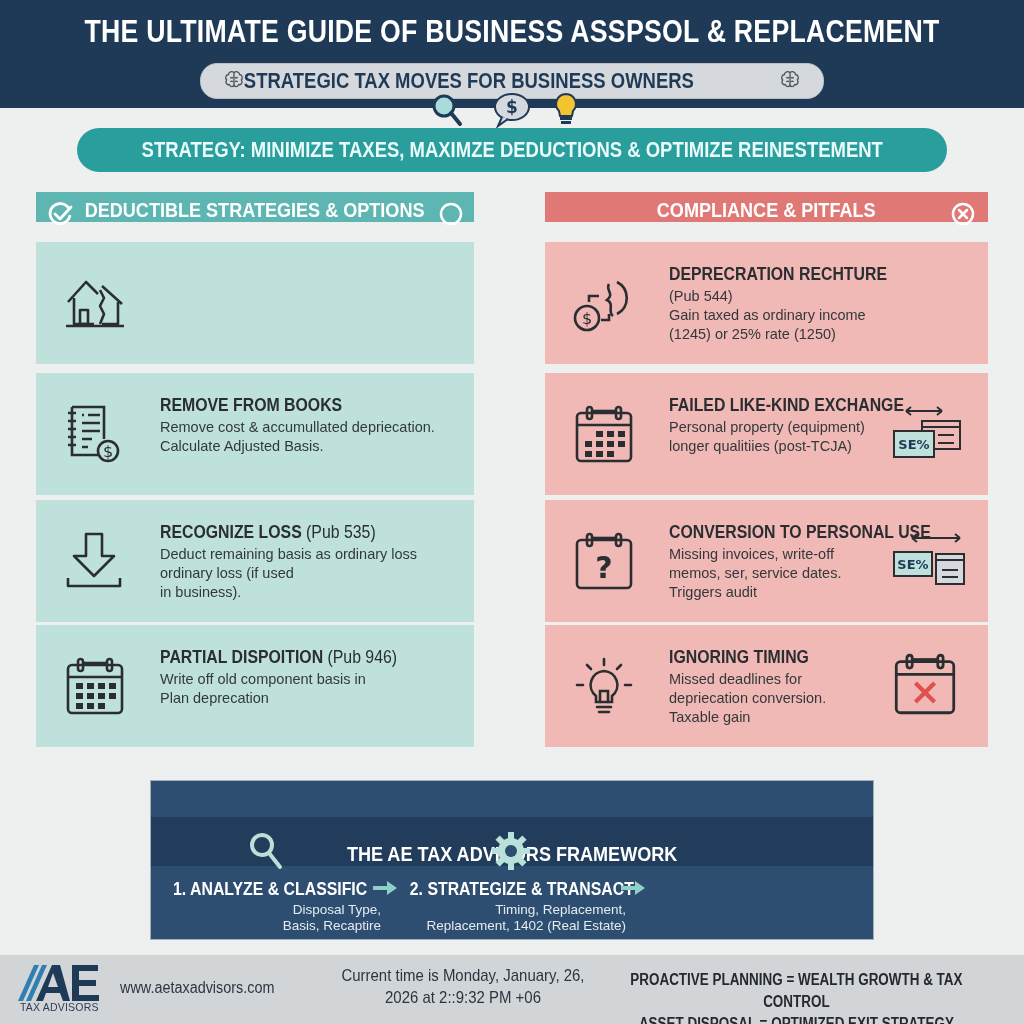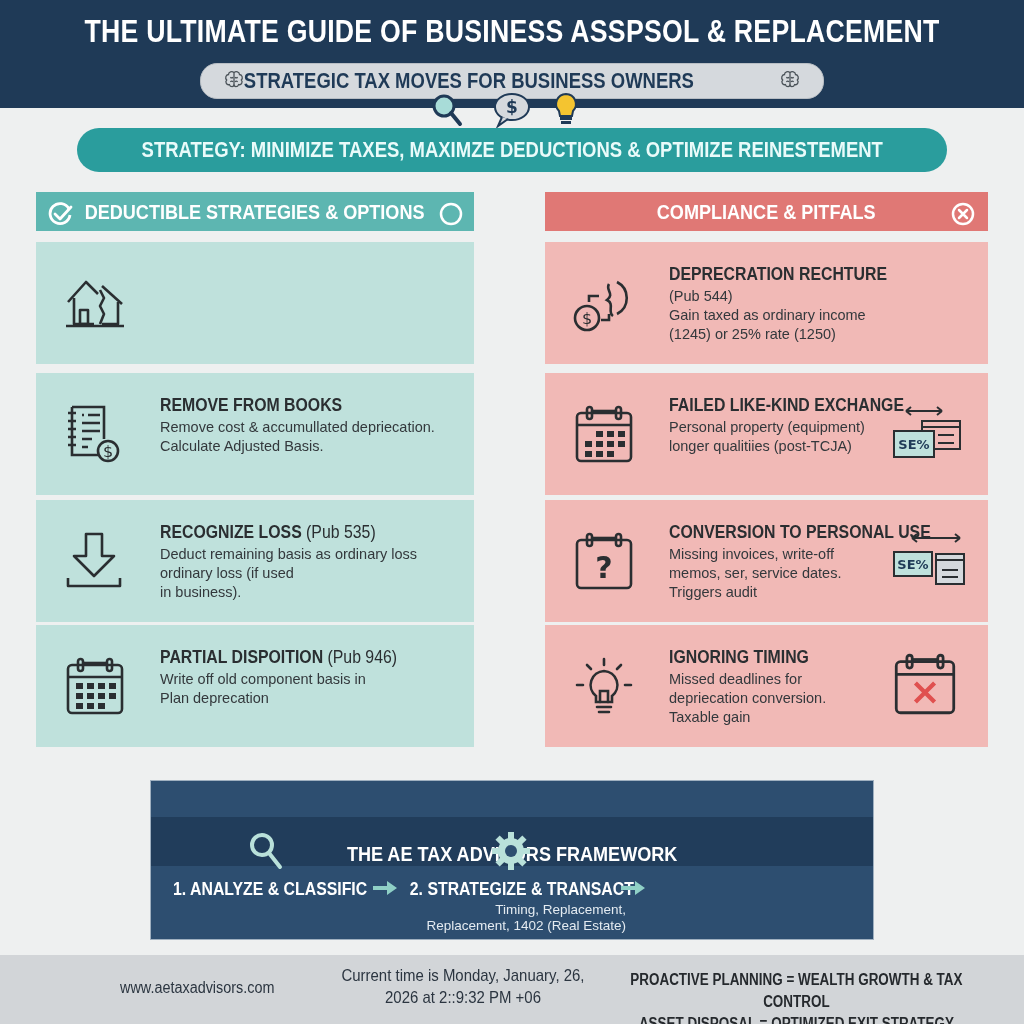--- a/index.html
+++ b/index.html
@@ -9,21 +9,21 @@
   .header { position: absolute; left: 0; top: 0; width: 1024px; height: 108px; background: #1f3a57; }
   .title { position: absolute; top: 14px; width: 100%; text-align: center; color: #fff; font-weight: bold; font-size: 31px; letter-spacing: 0.3px; transform: scaleX(0.86); transform-origin: center; white-space: nowrap; }
   .subtitle-pill { position: absolute; left: 200px; top: 63px; width: 624px; height: 36px; border-radius: 17px; background: #d5d9dd; border: 1px solid #b8bec4; display: flex; align-items: center; }
   .subtitle-pill .txt { color: #1f3a57; font-weight: bold; font-size: 22px; transform: scaleX(0.84); white-space: nowrap; }
   .brain { position: absolute; top: 5px; width: 22px; height: 22px; }
   .icon-cluster { position: absolute; left: 428px; top: 90px; width: 160px; height: 42px; }
 
   .strategy-bar { position: absolute; left: 77px; top: 128px; width: 870px; height: 44px; background: #2a9d9d; border-radius: 22px; display: flex; align-items: center; justify-content: center; }
   .strategy-bar .txt { color: #e9fbfa; font-weight: bold; font-size: 22px; transform: scaleX(0.84); white-space: nowrap; }
 
-  .col-head { position: absolute; top: 192px; height: 39px; display: flex; align-items: center; justify-content: center; color: #fff; font-weight: bold; font-size: 21px; }
+  .col-head { position: absolute; top: 192px; height: 30px; display: flex; align-items: flex-end; justify-content: center; color: #fff; font-weight: bold; font-size: 21px; }
   .col-head .txt { transform: scaleX(0.86); white-space: nowrap; }
   .col-head.left { left: 36px; width: 438px; background: #5db6b1; }
   .col-head.right { left: 545px; width: 443px; background: #e07875; }
   .col-head .hicon { position: absolute; top: 9px; width: 26px; height: 26px; }
 
   .card { position: absolute; height: 122px; }
   .card.teal { background: #bfe1dc; left: 36px; width: 438px; }
   .card.pink { background: #f1b9b6; left: 545px; width: 443px; }
   .card .ic { position: absolute; left: 28px; top: 30px; width: 62px; height: 62px; }
   .card .body { position: absolute; left: 124px; top: 22px; right: 20px; }
@@ -278,20 +278,22 @@
   <div class="fhead">
       <span class="txt">THE AE TAX ADVISORS FRAMEWORK</span>
     </div>
 
   <div class="step" style="left:0px">
     <svg class="sicon" viewBox="0 0 44 44" fill="none" stroke="#b9e1da" stroke-width="4" stroke-linecap="round">
       <circle cx="18" cy="16" r="10"></circle>
         <path d="M25 24 L36 38"></path>
     </svg>
     <div class="stitle">1. ANALYZE &amp; CLASSIFIC</div>
+    <div class="sdesc">Disposal Type,
+Basis, Recaptire</div>
   </div>
 
   <svg class="arrow" style="left:222px" viewBox="0 0 24 14">
       <path d="M0 5 H14 V0 L24 7 L14 14 V9 H0Z" fill="#8fd0c6"></path>
     </svg>
 
   <div class="step" style="left:245px">
     <svg class="sicon" viewBox="0 0 44 44">
       <g fill="#b9e1da">
         <circle cx="22" cy="22" r="13"></circle>
@@ -311,18 +313,27 @@
 Replacement, 1402 (Real Estate)</div>
   </div>
 
   <svg class="arrow" style="left:470px" viewBox="0 0 24 14">
       <path d="M0 5 H14 V0 L24 7 L14 14 V9 H0Z" fill="#8fd0c6"></path>
     </svg>
 
 </div>
 
 <div class="footer">
+  <div class="logo">
+    <svg width="95" height="40" viewBox="0 0 95 40">
+      <path d="M4 38 L20 2 h5 L9 38z" fill="#2f7fb0"></path>
+      <path d="M12 38 L28 2 h5 L17 38z" fill="#2f7fb0"></path>
+      <path d="M22 38 L38 2 h8 L56 38 h-7 l-3-8 h-14 l-3 8z M34 24 h10 l-5-14z" fill="#1f3a57"></path>
+      <path d="M58 2 H84 V8 H65 V17 H82 V23 H65 V32 H85 V38 H58z" fill="#1f3a57"></path>
+    </svg>
+    <div class="tagline">TAX ADVISORS</div>
+  </div>
   <div class="url">www.aetaxadvisors.com</div>
   <div class="time">Current time is Monday, January, 26,
 2026 at 2::9:32 PM +06</div>
   <div class="slogan">PROACTIVE PLANNING = WEALTH GROWTH &amp; TAX CONTROL
 ASSET DISPOSAL = OPTIMIZED EXIT STRATEGY</div>
 </div>
 
 </body></html>

